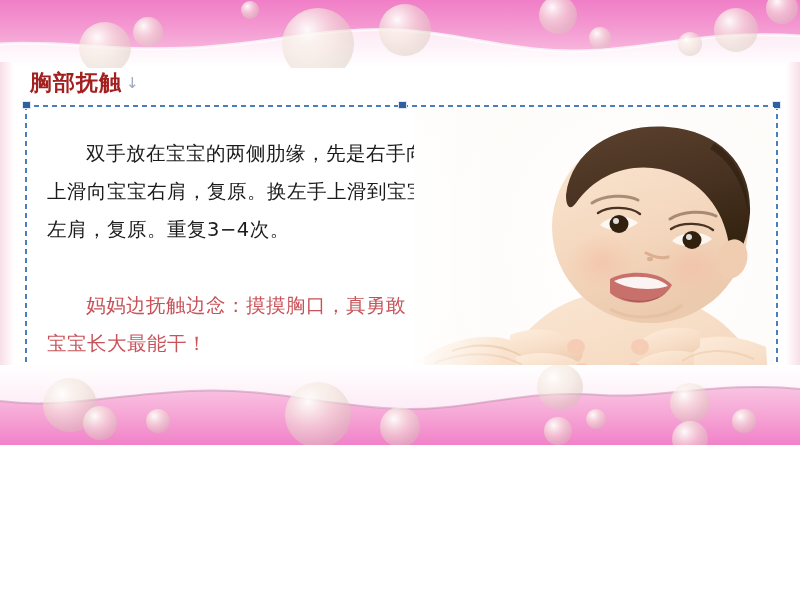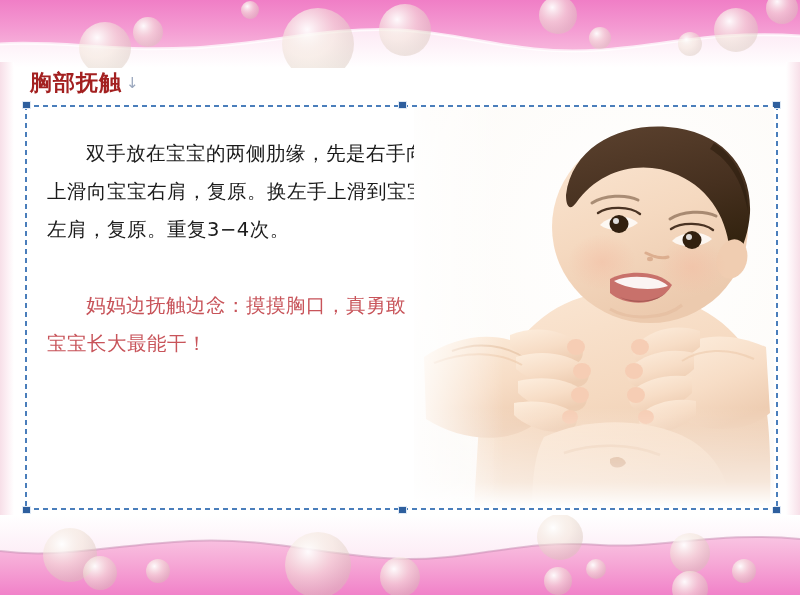--- a/index.html
+++ b/index.html
@@ -10,21 +10,21 @@
     width: 800px;
     height: 595px;
     overflow: hidden;
     background: #ffffff;
     font-family: "Liberation Sans", "DejaVu Sans", sans-serif;
   }
 
   #page {
     position: relative;
     width: 800px;
-    height: 595px;
+    height: 445px;
     background: #ffffff;
     overflow: hidden;
   }
 
   
   .wave-band {
     position: absolute;
     left: 0;
     width: 800px;
     overflow: hidden;

